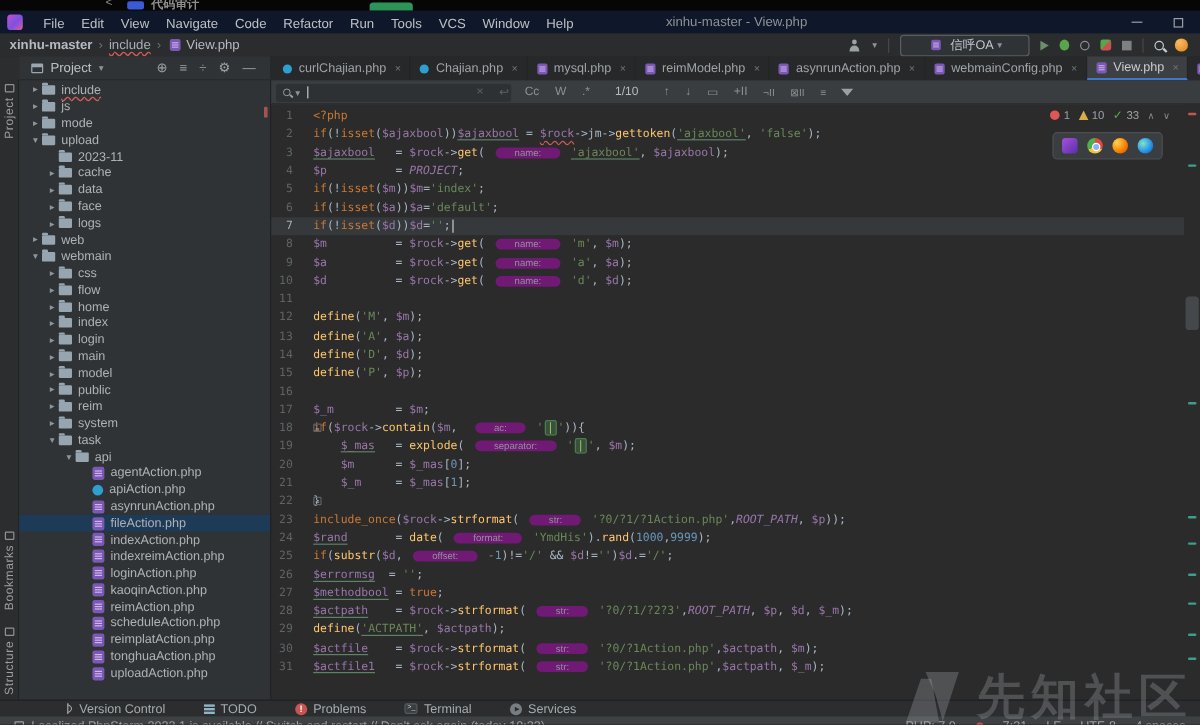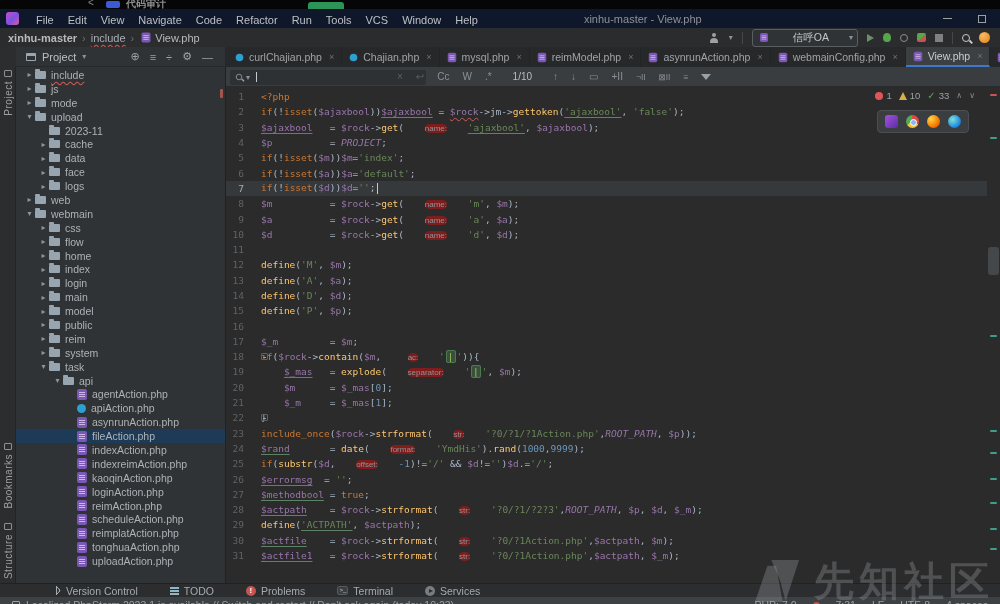--- a/index.html
+++ b/index.html
@@ -10,40 +10,40 @@
   .topstrip{position:absolute;left:0;top:0;width:100%;height:9px;background:#060606;overflow:hidden;}
   .topstrip .back{position:absolute;left:88px;top:-3px;color:#8a8a8a;font-size:10px;}
   .topstrip .bluechip{position:absolute;left:106px;top:1px;width:14px;height:7px;background:#3b5bd6;border-radius:2px;}
   .topstrip .bgtab{position:absolute;left:126px;top:-3px;font-size:10px;font-weight:bold;color:#8f8f8f;}
   .topstrip .greenchip{position:absolute;left:308px;top:2px;width:36px;height:7px;background:#2c9457;border-radius:3px 3px 0 0;}
   
   .titlebar{position:absolute;left:0;top:9px;width:100%;height:19px;background:#0f172a;display:flex;align-items:center;padding-left:6px;}
   .applogo{width:13px;height:13px;border-radius:3px;margin-right:10px;flex:none;
            background:linear-gradient(135deg,#c24fd0,#7b52e0 55%,#e0589a);}
   .menu-item{font-size:11px;color:#bcc0c4;padding:0 7px;cursor:default;}
-  .wintitle{font-size:11px;color:#8e9296;margin-left:99px;}
+  .wintitle{font-size:11px;color:#8e9296;margin-left:70px;}
   .winctl{position:absolute;right:14px;top:0;height:19px;display:flex;align-items:center;gap:26px;color:#9aa0a4;}
   .ic-min{width:9px;height:1px;background:#9aa0a4;}
   .ic-restore{width:8px;height:8px;border:1px solid #9aa0a4;}
   
   .crumbbar{position:absolute;left:0;top:28px;width:100%;height:19px;background:#2a2c2e;display:flex;align-items:center;padding-left:8px;font-size:11px;}
   .crumb{color:#b6bbbf;} .crumb.first{font-weight:bold;}
   .crumb.err{text-decoration:underline wavy #cf5b56;text-underline-offset:2px;color:#a9aeb2;}
   .crumbsep{color:#6c7174;margin:0 5px;}
   .fico-php{display:inline-block;width:10px;height:11px;border-radius:2px;background:#7c58b5;position:relative;flex:none;}
   .fico-php:before{content:"";position:absolute;left:2px;top:3px;width:6px;height:1px;background:#cdb6ea;box-shadow:0 2px 0 #cdb6ea,0 4px 0 #cdb6ea;}
   .fico-class{display:inline-block;width:9px;height:9px;border-radius:50%;background:#2e9fd0;flex:none;}
   .crumbbar .fico-php{margin:0 4px 0 2px;transform:scale(.9);}
   .rightctl{position:absolute;right:10px;top:0;height:19px;display:flex;align-items:center;gap:9px;}
   .person{position:relative;width:11px;height:10px;}
   .person:before{content:"";position:absolute;left:3px;top:0;width:4px;height:4px;border-radius:50%;background:#9ca1a5;}
   .person:after{content:"";position:absolute;left:1px;top:5px;width:8px;height:5px;border-radius:4px 4px 0 0;background:#9ca1a5;}
   .dd{font-size:8px;color:#8e9296;}
   .vsep{width:1px;height:12px;background:#45484b;}
-  .runchip{display:flex;align-items:center;gap:20px;border:1px solid #5b5e61;border-radius:3px;padding:1px 4px;background:#303336;}
+  .runchip{display:flex;align-items:center;gap:3px;border:1px solid #5b5e61;border-radius:3px;padding:1px 22px;background:#303336;}
   .runchip .txt{font-size:10.5px;color:#c3c7ca;}
   .ic-play{width:0;height:0;border-left:7px solid #6b8f6b;border-top:4.5px solid transparent;border-bottom:4.5px solid transparent;}
   .ic-bug{width:8px;height:9px;border-radius:50% 50% 45% 45%;background:#57a64a;}
   .ic-cov{width:8px;height:8px;border-radius:50%;border:1.5px solid #8a8e92;}
   .ic-prof{width:9px;height:9px;border-radius:2px;background:linear-gradient(135deg,#57a64a 50%,#c75450 50%);}
   .ic-stop{width:8px;height:8px;background:#7d8184;}
   .lens{position:relative;width:8px;height:8px;border:1.5px solid #c6cacd;border-radius:50%;}
   .lens:after{content:"";position:absolute;left:6px;top:6px;width:4px;height:1.5px;background:#c6cacd;transform:rotate(45deg);}
   .ic-orange{width:11px;height:11px;border-radius:50%;background:radial-gradient(circle at 35% 30%,#f7bc63,#e8912f 70%);}
   
@@ -95,21 +95,21 @@
   .fold:before{content:"";position:absolute;left:1px;top:2.5px;width:3px;height:1px;background:#9aa0a4;}
   .ct{white-space:pre;font:9.5px "DejaVu Sans Mono",monospace;margin-left:9px;}
   .tok.pl{color:#a9b7c6;} .tok.k{color:#cc7832;margin-top:20px;} .tok.t{color:#cc7832;}
   .tok.v{color:#9876aa;} .tok.c{color:#9876aa;font-style:italic;}
   .tok.vd{color:#9876aa;text-decoration:underline;text-decoration-color:#5d8264;text-underline-offset:2px;}
   .tok.vr{color:#9876aa;text-decoration:underline wavy #cf5b56;text-underline-offset:2px;}
   .tok.f{color:#ffc66d;} .tok.s{color:#6a8759;}
   .tok.su{color:#6a8759;text-decoration:underline;text-decoration-color:#5d8264;text-underline-offset:2px;}
   .tok.n{color:#6897bb;}
   .tok.sp{color:#a5c25c;background:#37513a;border:1px solid #4e7a52;border-radius:2px;padding:0 1px;margin:0 1px;}
-  .tok.h{background:#7f1d1d;color:#8f9398;border-radius:7px;padding:0 0;margin:0 15px;font-size:8px;font-family:"Liberation Sans",sans-serif;}
+  .tok.h{background:#701a75;color:#8f9398;border-radius:7px;padding:0 16px;margin:0 3px;font-size:8px;font-family:"Liberation Sans",sans-serif;}
   .caret{display:inline-block;width:1px;height:11px;background:#c8c8c8;vertical-align:middle;margin-left:1px;}
   .inspect{position:absolute;right:25px;top:23px;display:flex;align-items:center;gap:7px;font-size:9.5px;color:#9ba1a6;}
   .errdot{width:8px;height:8px;border-radius:50%;background:#e05555;}
   .warntri{width:0;height:0;border-left:4.5px solid transparent;border-right:4.5px solid transparent;border-bottom:8px solid #d6ae4b;}
   .okchk{color:#57a64a;font-size:10px;}
   .chev{color:#85898d;font-size:8px;}
   .browsers{position:absolute;right:31px;top:43px;height:23px;background:#3b3e40;border:1px solid #4c4f52;border-radius:4px;display:flex;align-items:center;gap:8px;padding:0 7px;}
   .bi{width:13px;height:13px;border-radius:50%;}
   .bi-ide{border-radius:3px;background:linear-gradient(135deg,#a452dd,#5a2ea6);}
   .bi-chrome{background:conic-gradient(#e4493d 0 33%,#f6c338 33% 66%,#4caf50 66% 100%);position:relative;}
@@ -407,26 +407,26 @@
         <span class="lbl">indexAction.php</span>
       </div>
       <div class="trow" style="padding-left: 50px;">
         <span class="arr"></span>
         <span class="fico-php"></span>
         <span class="lbl">indexreimAction.php</span>
       </div>
       <div class="trow" style="padding-left: 50px;">
         <span class="arr"></span>
         <span class="fico-php"></span>
+        <span class="lbl">loginAction.php</span>
+      </div>
+      <div class="trow" style="padding-left: 50px;">
+        <span class="arr"></span>
+        <span class="fico-php"></span>
         <span class="lbl">kaoqinAction.php</span>
-      </div>
-      <div class="trow" style="padding-left: 50px;">
-        <span class="arr"></span>
-        <span class="fico-php"></span>
-        <span class="lbl">loginAction.php</span>
       </div>
       <div class="trow" style="padding-left: 50px;">
         <span class="arr"></span>
         <span class="fico-php"></span>
         <span class="lbl">reimAction.php</span>
       </div>
       <div class="trow" style="padding-left: 50px;">
         <span class="arr"></span>
         <span class="fico-php"></span>
         <span class="lbl">scheduleAction.php</span>

